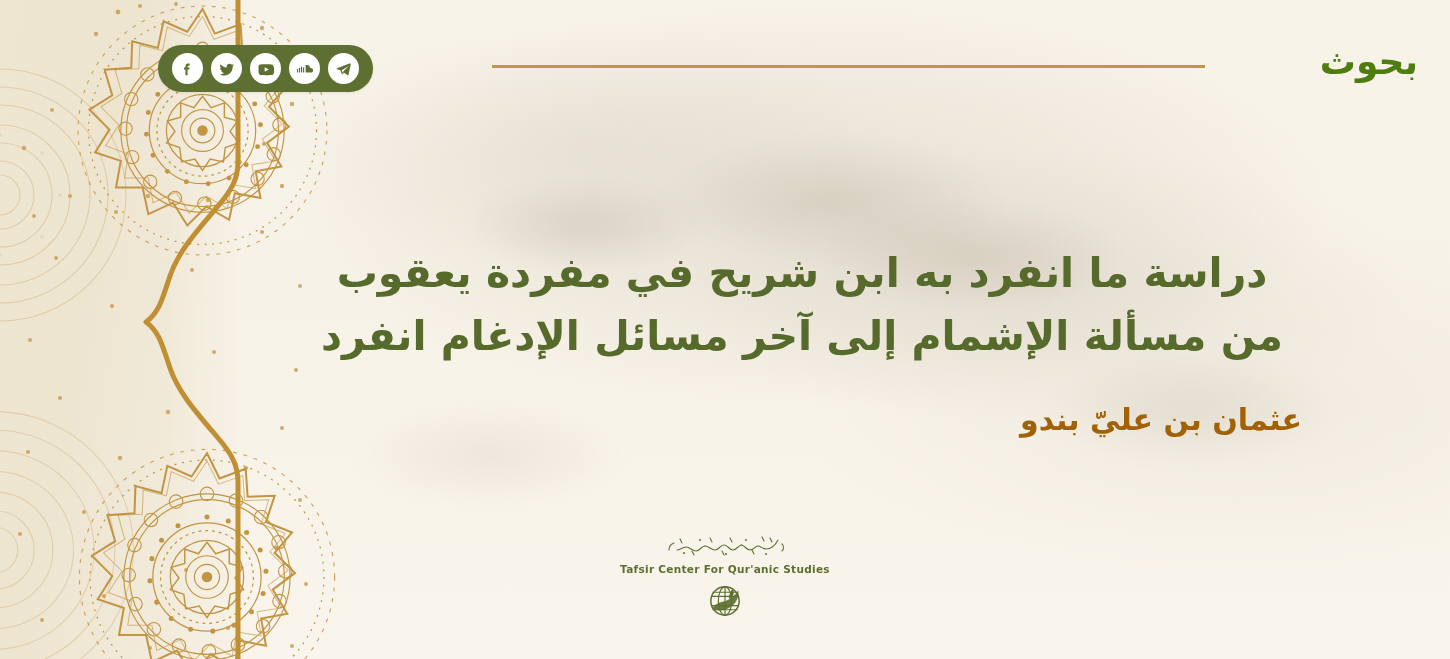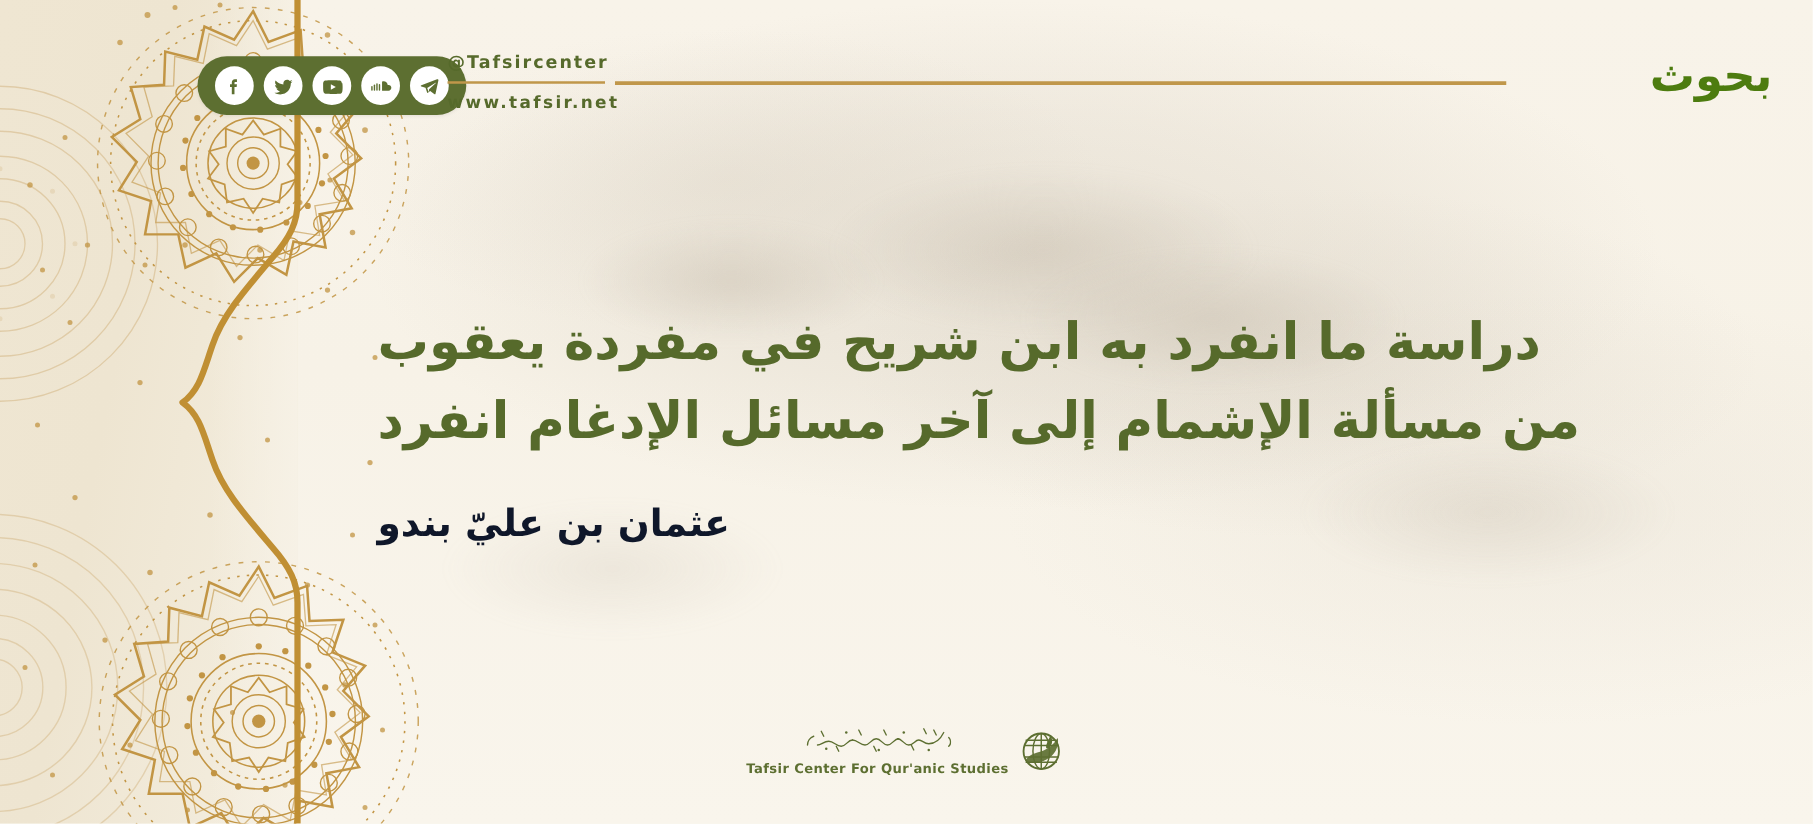--- a/index.html
+++ b/index.html
@@ -107,50 +107,51 @@
   .cat-rule{
     position:absolute;left:492px;top:65px;
     width:713px;height:3px;background:#c0974a;
   }
 
   
   .title{
     position:absolute;
     right:148px;top:242px;
     width:1000px;
-    text-align:left;
+    text-align:center;
     direction:rtl;
     color:#566a2b;
     font-size:41px;
     font-weight:700;
     line-height:63px;
     letter-spacing:0;
   }
   .title .line{display:block;white-space:nowrap;}
 
   
   .author{
     position:absolute;
     right:148px;top:398px;
     width:1000px;
-    text-align:left;
+    text-align:right;
     direction:rtl;
-    color:#0f172a;
+    color:#a16207;
     font-size:30px;
     font-weight:700;
     line-height:44px;
     white-space:nowrap;
   }
 
   
   .logo{
     position:absolute;
     left:0;right:0;bottom:38px;
     display:flex;align-items:center;justify-content:center;
     gap:6px;
+    flex-direction:column;
   }
   .logo-text{display:flex;flex-direction:column;align-items:center;gap:3px;}
   .logo-ar{display:block;}
   .logo-en{
     color:#5d6f31;
     font-size:10.5px;
     letter-spacing:.3px;
     font-weight:600;
     white-space:nowrap;
   }
@@ -439,25 +440,20 @@
           </g>
         </svg>
     </a>
     <a class="soc" href="#">
       <svg width="19" height="19" viewBox="0 0 24 24">
           <path fill="#5d6f31" d="M20.4 5.3L3.9 11.6c-.8.3-.8 1 0 1.2l4.2 1.3 1.6 4.9c.2.5.4.6.8.3l2.3-1.9 4.4 3.2c.5.3.9.2 1-.4l2.9-13.4c.2-.7-.2-1.1-.7-.9zM9.8 14.3l8.5-5.3c.2-.1.4.1.3.3l-6.9 6.3-.3 3-1.6-4.3z"></path>
         </svg>
     </a>
   </div>
 
-  <div class="handle-block">
-    <div class="handle">@Tafsircenter</div>
-    <div class="handle-sep"></div>
-    <div class="url">www.tafsir.net</div>
-  </div>
 
   <div class="cat-rule"></div>
   <div class="category">بحوث</div>
 
   <div class="title">
     <span class="line">دراسة ما انفرد به ابن شريح في مفردة يعقوب</span>
     <span class="line">من مسألة الإشمام إلى آخر مسائل الإدغام انفرد</span>
   </div>
 
   <div class="author">عثمان بن عليّ بندو</div>

